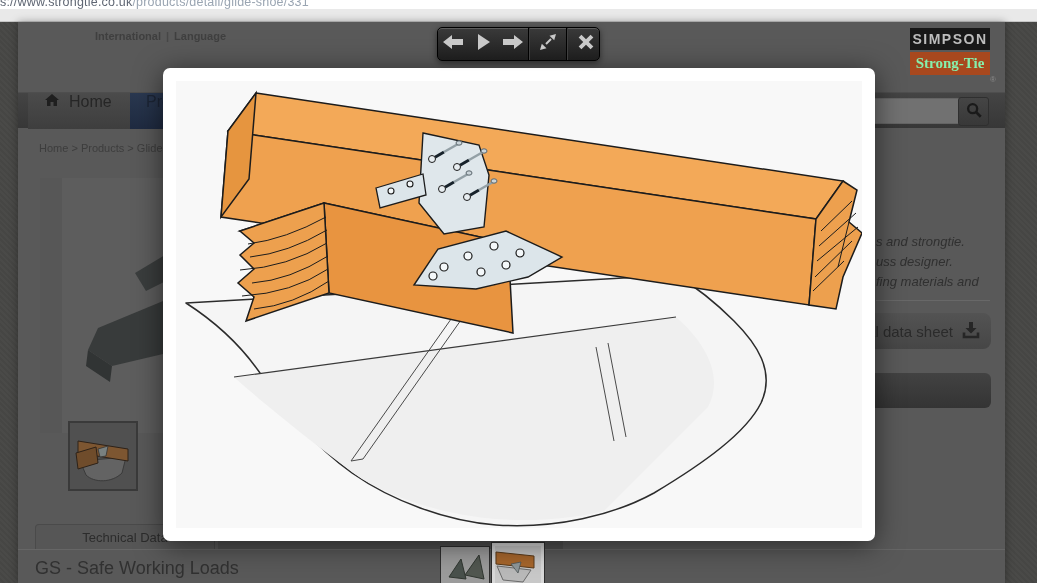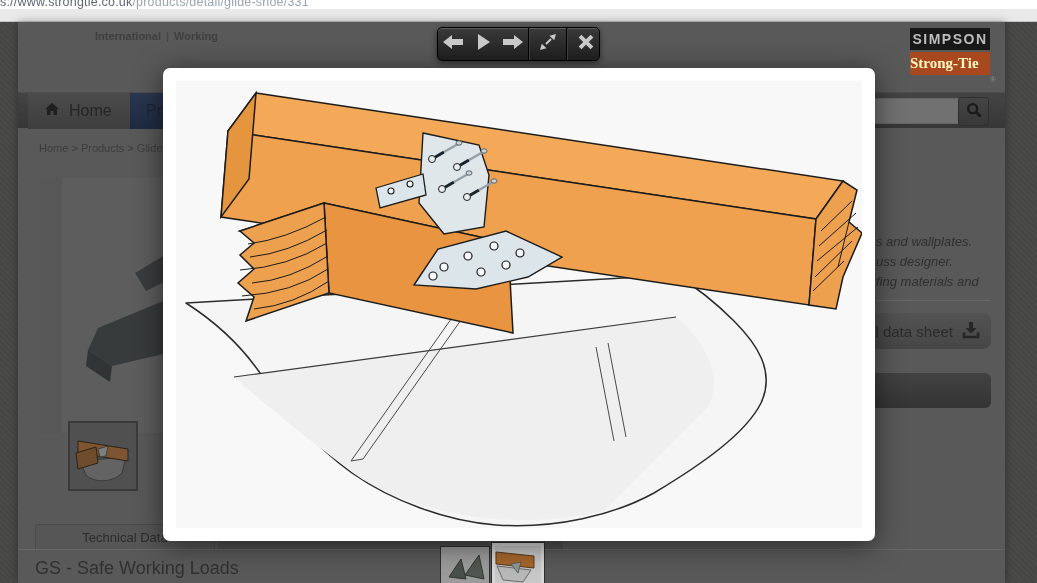--- a/index.html
+++ b/index.html
@@ -12,25 +12,25 @@
   
   #page{position:absolute;left:0;top:22px;width:1037px;height:561px;
     background:repeating-linear-gradient(45deg,#4a4a48 0 2px,#464644 2px 4px);}
   #wrapper{position:absolute;left:18px;top:0;width:987px;height:561px;background:#595959;box-shadow:0 0 8px rgba(0,0,0,.35);}
   #intl{position:absolute;left:77px;top:8px;font-size:11px;font-weight:bold;color:#3f3f3f;}
   #intl span{cursor:default;}
   #intl .sep{margin:0 5px;color:#474747;}
   
   #logo{position:absolute;left:892px;top:6px;width:80px;}
   #logo .top{background:#181818;color:#bdbdbd;font-weight:bold;font-size:14px;letter-spacing:1.5px;text-align:center;padding:3px 0;}
-  #logo .bottom{background:#a8481e;color:#fef9c3;font-family:"Liberation Serif",serif;font-weight:bold;font-size:15px;text-align:left;padding:3px 0;margin-top:2px;}
+  #logo .bottom{background:#a8481e;color:#86efac;font-family:"Liberation Serif",serif;font-weight:bold;font-size:15px;text-align:center;padding:3px 0;margin-top:2px;}
   #logo .reg{position:absolute;right:-6px;bottom:-9px;font-size:8px;color:#8a8a8a;}
   
   #navbar{position:absolute;left:0;top:70px;width:987px;height:36px;background:linear-gradient(#444,#373737);border-top:1px solid #4e4e4e;box-sizing:border-box;}
-  .navtab{position:absolute;top:0;height:36px;display:flex;align-items:center;gap:9px;padding:0 16px;box-sizing:border-box;font-size:16px;cursor:pointer;}
+  .navtab{position:absolute;top:0;height:36px;display:flex;gap:9px;padding:0 16px;box-sizing:border-box;font-size:16px;cursor:pointer;}
   #tab-home{left:10px;width:102px;background:linear-gradient(#4b4b4b,#3e3e3e);color:#262626;}
   #tab-products{left:112px;width:112px;background:linear-gradient(#2a3850,#1f2b41);color:#1c2535;}
   #breadcrumb{position:absolute;left:21px;top:120px;font-size:11px;color:#3d3d3d;cursor:pointer;}
   
   #search-input{position:absolute;left:844px;top:76px;width:111px;height:26px;background:#717171;border:1px solid #646464;border-radius:3px;box-sizing:border-box;}
   #search-btn{position:absolute;left:940px;top:75px;width:31px;height:29px;background:linear-gradient(#454545,#383838);border:1px solid #2f2f2f;border-radius:3px;box-sizing:border-box;display:flex;align-items:center;justify-content:center;cursor:pointer;}
   
   #photo{position:absolute;left:22px;top:156px;width:140px;height:255px;background:#5d5d5d;overflow:hidden;}
   #thumb-main{position:absolute;left:50px;top:399px;width:70px;height:70px;border:2px solid #3a3a3a;background:#505050;box-sizing:border-box;cursor:pointer;}
   
@@ -60,21 +60,21 @@
 
 <div id="browser-bar">
   <div id="url-text"><span class="host">s://www.strongtie.co.uk</span><span class="path">/products/detail/glide-shoe/331</span></div>
 </div>
 <div id="chrome-strip"></div>
 
 <div id="page">
   <div id="wrapper">
 
     <div id="intl">
-      <span>International</span><span class="sep">|</span><span>Working</span>
+      <span>International</span><span class="sep">|</span><span>Language</span>
     </div>
 
     <div id="logo">
       <div class="top">SIMPSON</div>
       <div class="bottom">Strong-Tie</div>
       <div class="reg">®</div>
     </div>
 
     <div id="navbar">
       <div class="navtab" id="tab-home">
@@ -113,21 +113,21 @@
     <div id="thumb-main">
       <svg width="66" height="66" viewBox="0 0 66 66">
         <path d="M10 38 L56 34 L52 50 C42 60 24 60 16 52 Z" fill="#636363" stroke="#3a3a3a" stroke-width="1"></path>
         <polygon points="8,18 58,26 58,38 8,30" fill="#7d5631" stroke="#2e2218" stroke-width="1"></polygon>
         <polygon points="6,30 26,24 28,40 8,46" fill="#6f4c2b" stroke="#2e2218" stroke-width="1"></polygon>
         <polygon points="28,26 38,23 36,33 30,34" fill="#79807f" stroke="#333" stroke-width="0.8"></polygon>
       </svg>
     </div>
 
     <div id="desc">
-      <div>s and wallplates.</div>
+      <div>s and strongtie.</div>
       <div>uss designer.</div>
       <div>fing materials and</div>
     </div>
     <div id="desc-divider"></div>
 
     <div id="datasheet-btn">
       <span>al data sheet</span>
       <span>
         <svg width="20" height="20" viewBox="0 0 20 20">
             <path d="M8 2 H12 V8 H15.5 L10 13.5 L4.5 8 H8 Z" fill="#262626"></path>

